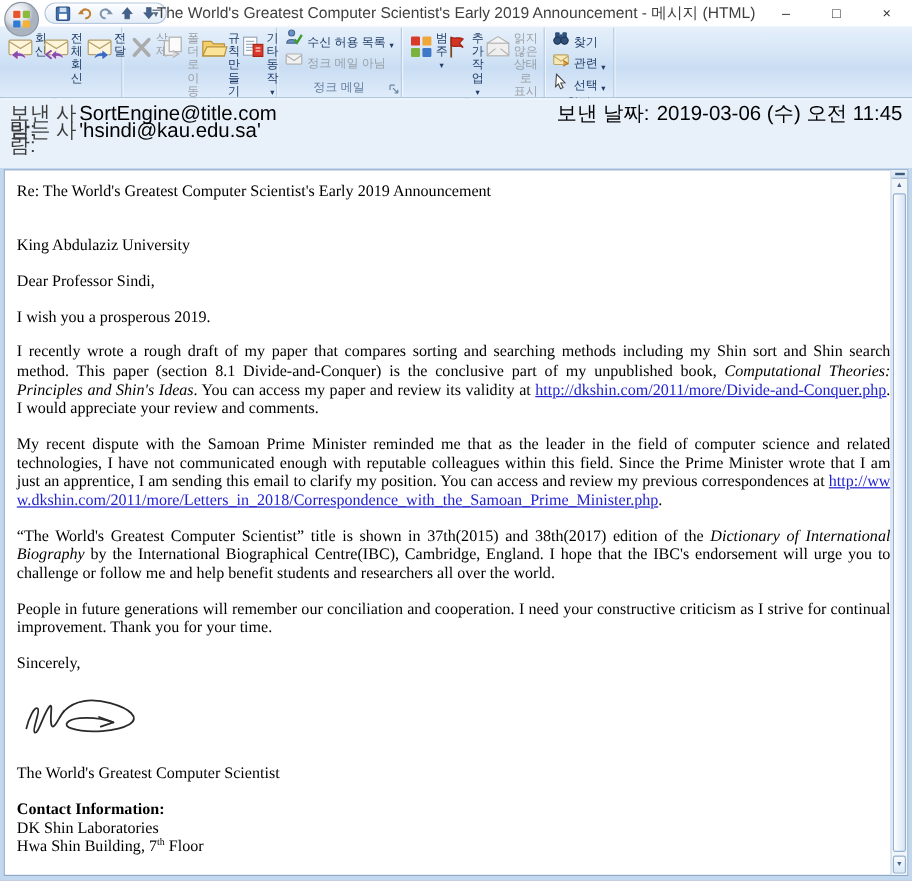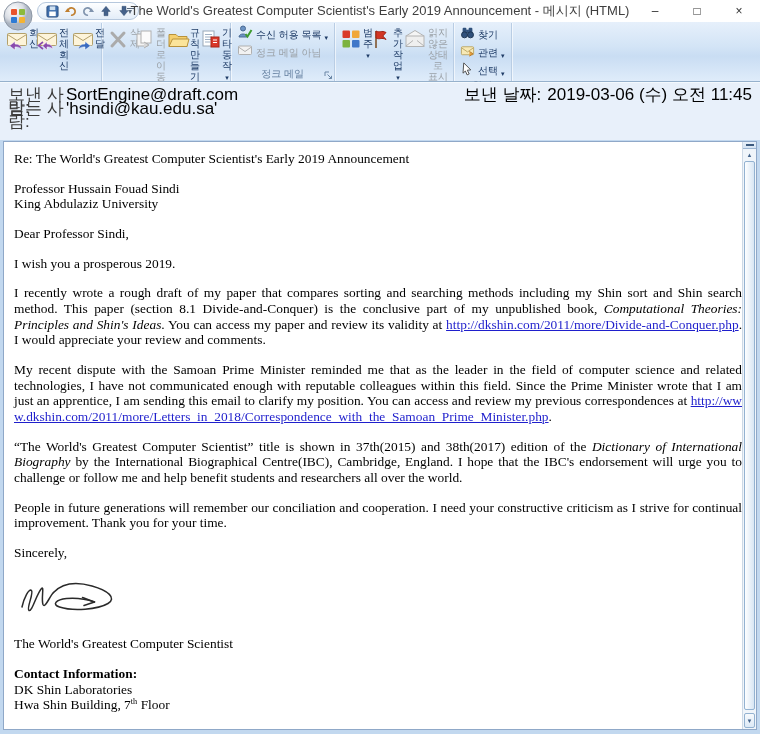--- a/index.html
+++ b/index.html
@@ -332,38 +332,38 @@
             </svg>
         </span>
       </div>
     </div>
 
   </div>
 
   <div class="msgheader">
     <div class="hrow">
       <span class="hlabel">보낸 사람:</span>
-      <span class="hvalue">SortEngine@draft.com</span>
+      <span class="hvalue">SortEngine@title.com</span>
     </div>
     <div class="hrow">
       <span class="hlabel">받는 사람:</span>
       <span class="hvalue">'hsindi@kau.edu.sa'</span>
     </div>
     <div class="sentdate">
       <span>보낸 날짜:</span>
       <span>2019-03-06 (수) 오전 11:45</span>
     </div>
   </div>
 
   <div class="bodywrap">
     <div class="mailbody">
       <div class="mailcontent">
         <div>
             <p><span>Re: The World's Greatest Computer Scientist's Early 2019 Announcement</span></p>
-            <p><span>Professor Hussain Fouad Sindi</span><br><span>King Abdulaziz University</span></p>
+            <p><br><span>King Abdulaziz University</span></p>
             <p><span>Dear Professor Sindi,</span></p>
             <p><span>I wish you a prosperous 2019.</span></p>
             <p><span>I recently wrote a rough draft of my paper that compares sorting and searching methods including my Shin sort and Shin search method. This paper (section 8.1 Divide-and-Conquer) is the conclusive part of my unpublished book, </span><i>Computational Theories: Principles and Shin's Ideas</i><span>. You can access my paper and review its validity at </span><a class="lnk">http://dkshin.com/2011/more/Divide-and-Conquer.php</a><span>. I would appreciate your review and comments.</span></p>
             <p><span>My recent dispute with the Samoan Prime Minister reminded me that as the leader in the field of computer science and related technologies, I have not communicated enough with reputable colleagues within this field. Since the Prime Minister wrote that I am just an apprentice, I am sending this email to clarify my position. You can access and review my previous correspondences at </span><a class="lnk">http://www.dkshin.com/2011/more/Letters_in_2018/Correspondence_with_the_Samoan_Prime_Minister.php</a><span>.</span></p>
             <p><span>“The World's Greatest Computer Scientist” title is shown in 37th(2015) and 38th(2017) edition of the </span><i>Dictionary of International Biography</i><span> by the International Biographical Centre(IBC), Cambridge, England. I hope that the IBC's endorsement will urge you to challenge or follow me and help benefit students and researchers all over the world.</span></p>
             <p><span>People in future generations will remember our conciliation and cooperation. I need your constructive criticism as I strive for continual improvement. Thank you for your time.</span></p>
             <p><span>Sincerely,</span></p>
           </div>
         <svg class="sig-svg" width="122" height="46" viewBox="0 0 122 46">
           <path d="M6 36 C8 27 13 17 15.5 19.5 C18 22 10 38 13 39.5 C16 41 20.5 23 25.5 17.5 C28.5 14.5 25 28 27 33.5 C29 38 33.5 25.5 37.5 21.5" fill="none" stroke="#2a2a2a" stroke-width="1.5" stroke-linecap="round"></path>

